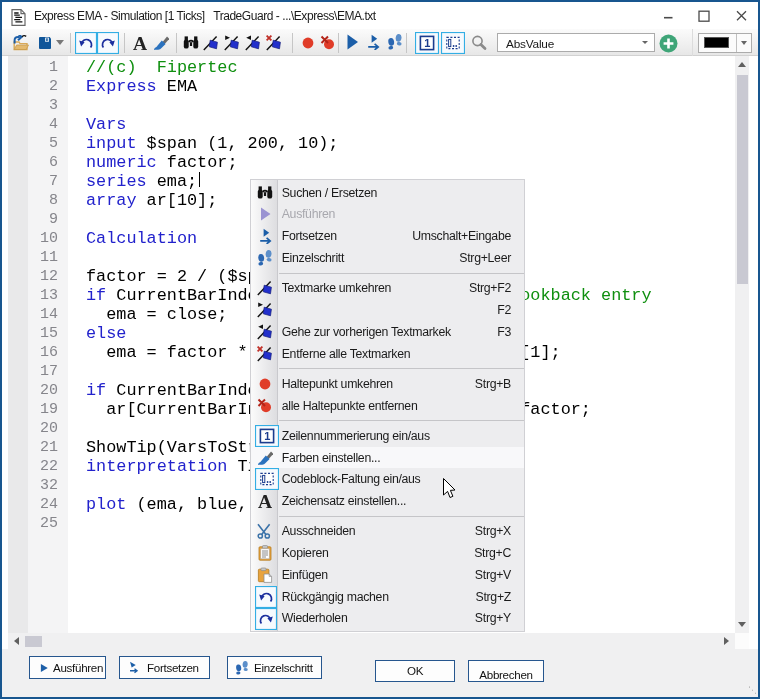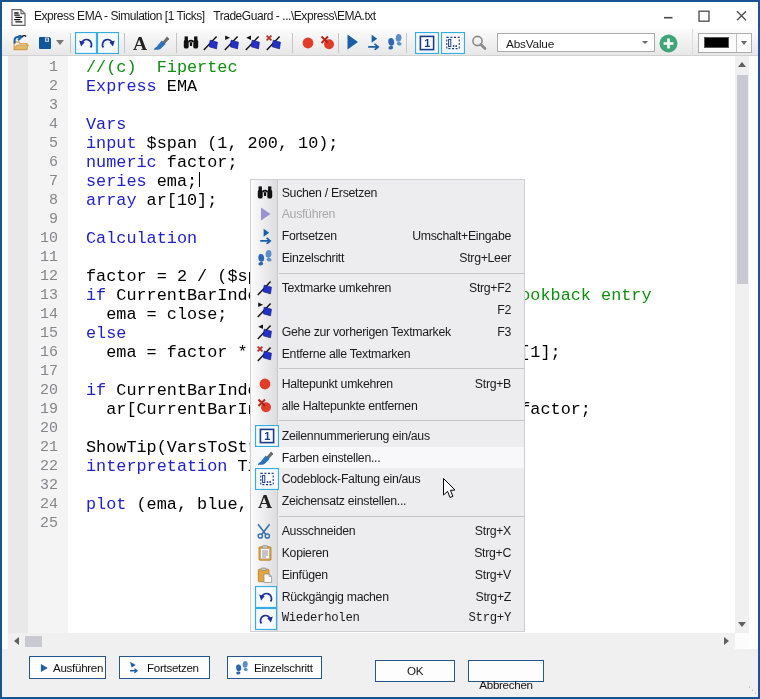--- a/index.html
+++ b/index.html
@@ -242,21 +242,21 @@
         <ellipse cx="11.6" cy="3.9" rx="2.9" ry="3.9" transform="rotate(8 11.6 3.9)" fill="#5C8FCA"></ellipse>
         <ellipse cx="12.2" cy="9.7" rx="2.4" ry="1.8" transform="rotate(8 12.2 9.7)" fill="#5C8FCA"></ellipse>
       </svg>
     </span>
     <span style="position:absolute;left:26px;top:4px">Einzelschritt</span>
   </div>
 <div style="position:absolute;left:375px;top:659.5px;width:80px;height:22px;background:#FDFDFD;border:1px solid #26568E;font-size:11.6px;letter-spacing:-0.3px;color:#111">
     <div style="text-align:center;padding-top:3.5px">OK</div>
   </div>
 <div style="position:absolute;left:468px;top:659.5px;width:76px;height:22px;background:#FDFDFD;border:1px solid #26568E;font-size:11.6px;letter-spacing:-0.3px;color:#111">
-    <div style="text-align:center;padding-top:17px">Abbrechen</div>
+    <div style="text-align:center;padding-top:7px">Abbrechen</div>
   </div>
 <div style="position:absolute;left:748px;top:686px;color:#A8A8A8;font-size:9px;line-height:9px">⋱</div>
 <div style="position:absolute;left:250px;top:179px;width:274.5px;height:453px;background:#EDEDEF;border:1px solid #D0D0D4;z-index:50;padding-top:1.7px;font-size:12.3px;letter-spacing:-0.3px">
     <div style="position:absolute;left:0;top:0;width:27px;height:451px;background:linear-gradient(90deg,#FBFBFB,#DDDDE0);border-right:1px solid #C9C9CD"></div>
     <div style="position:relative;height:21.8px;">
       <span style="position:absolute;left:5.5px;top:2.9px;line-height:0">
         <svg width="16" height="16" viewBox="0 0 16 16">
           <rect x="0.8" y="4.4" width="4.9" height="9.2" rx="2.2" fill="#111"></rect>
           <rect x="10.3" y="4.4" width="4.9" height="9.2" rx="2.2" fill="#111"></rect>
           <rect x="1.6" y="1.4" width="3.3" height="3.6" fill="#111"></rect>
@@ -446,21 +446,21 @@
       <span style="position:absolute;left:4px;top:-0.1px;line-height:0">
         <svg width="22" height="22" viewBox="-3.0 -3 22 22">
           <rect x="-2.5" y="-2.5" width="21" height="21" fill="#F6FAFE" stroke="#33AEE4" stroke-width="1.2"></rect>
           <path d="M12.6 12.6 A5.1 5.1 0 1 0 3.4 8.9" fill="none" stroke="#1B2F9E" stroke-width="1.7"></path>
           <path d="M1.2 5.6 L6.6 7.2 L3.1 11.5 Z" fill="#1B2F9E"></path>
         </svg>
       </span>
       <span style="position:absolute;left:30.7px;top:50%;transform:translateY(-50%);color:#1B1B1B;white-space:pre">Rückgängig machen</span>
       <span style="position:absolute;right:12.5px;top:50%;transform:translateY(-50%);color:#1B1B1B">Strg+Z</span>
     </div>
-    <div style="position:relative;height:21.8px;font-family:Liberation Mono, monospace;">
+    <div style="position:relative;height:21.8px;">
       <span style="position:absolute;left:4px;top:-0.1px;line-height:0">
         <svg width="22" height="22" viewBox="-3.0 -3 22 22">
           <rect x="-2.5" y="-2.5" width="21" height="21" fill="#F6FAFE" stroke="#33AEE4" stroke-width="1.2"></rect>
           <path d="M3.4 12.6 A5.1 5.1 0 1 1 12.6 8.9" fill="none" stroke="#1B2F9E" stroke-width="1.7"></path>
           <path d="M14.8 5.6 L9.4 7.2 L12.9 11.5 Z" fill="#1B2F9E"></path>
         </svg>
       </span>
       <span style="position:absolute;left:30.7px;top:50%;transform:translateY(-50%);color:#1B1B1B;white-space:pre">Wiederholen</span>
       <span style="position:absolute;right:12.5px;top:50%;transform:translateY(-50%);color:#1B1B1B">Strg+Y</span>
     </div>

